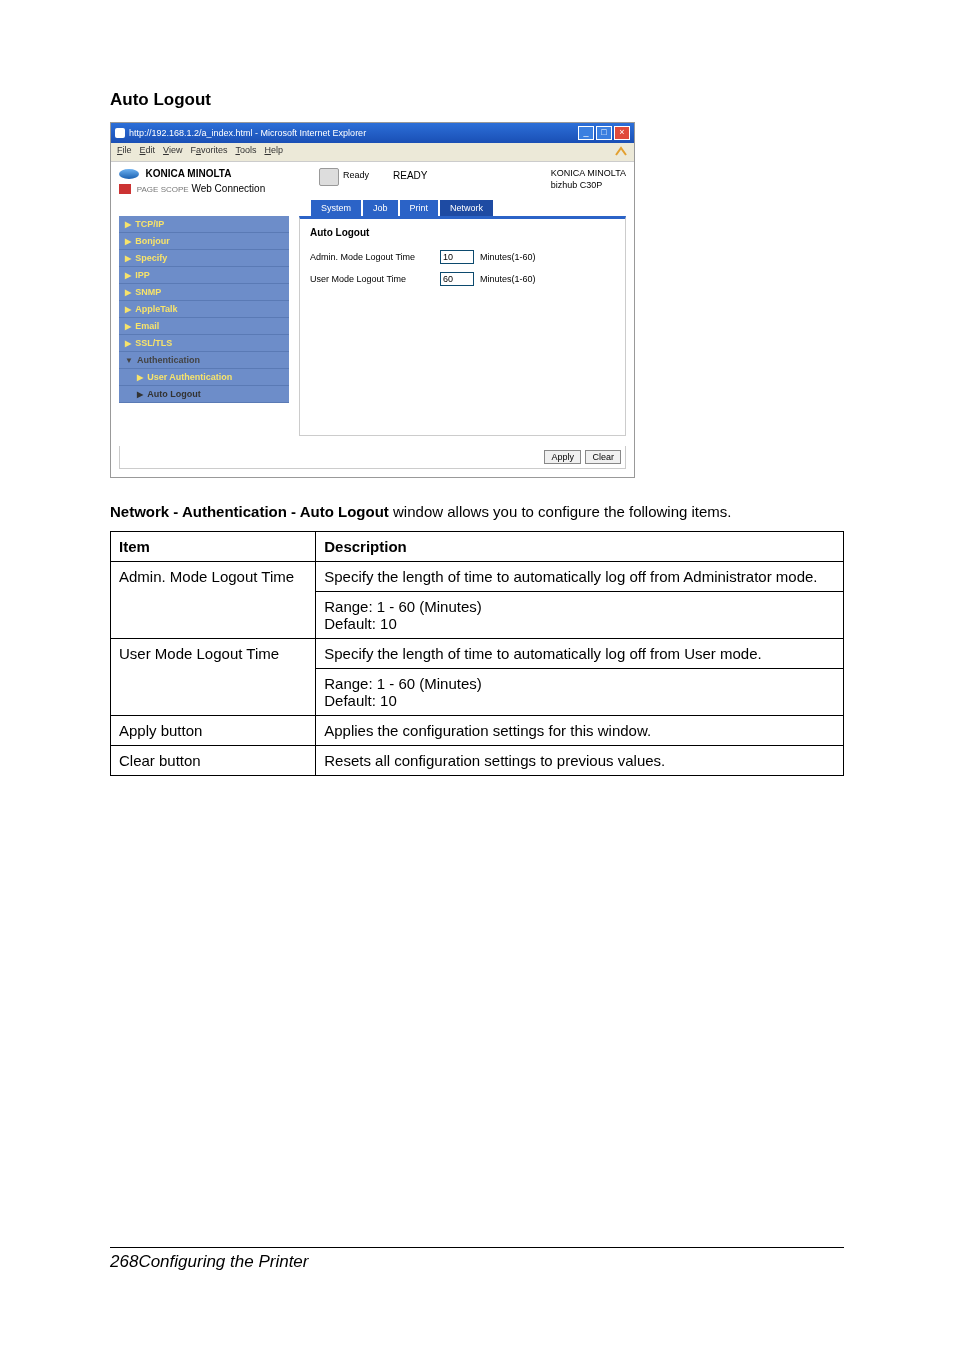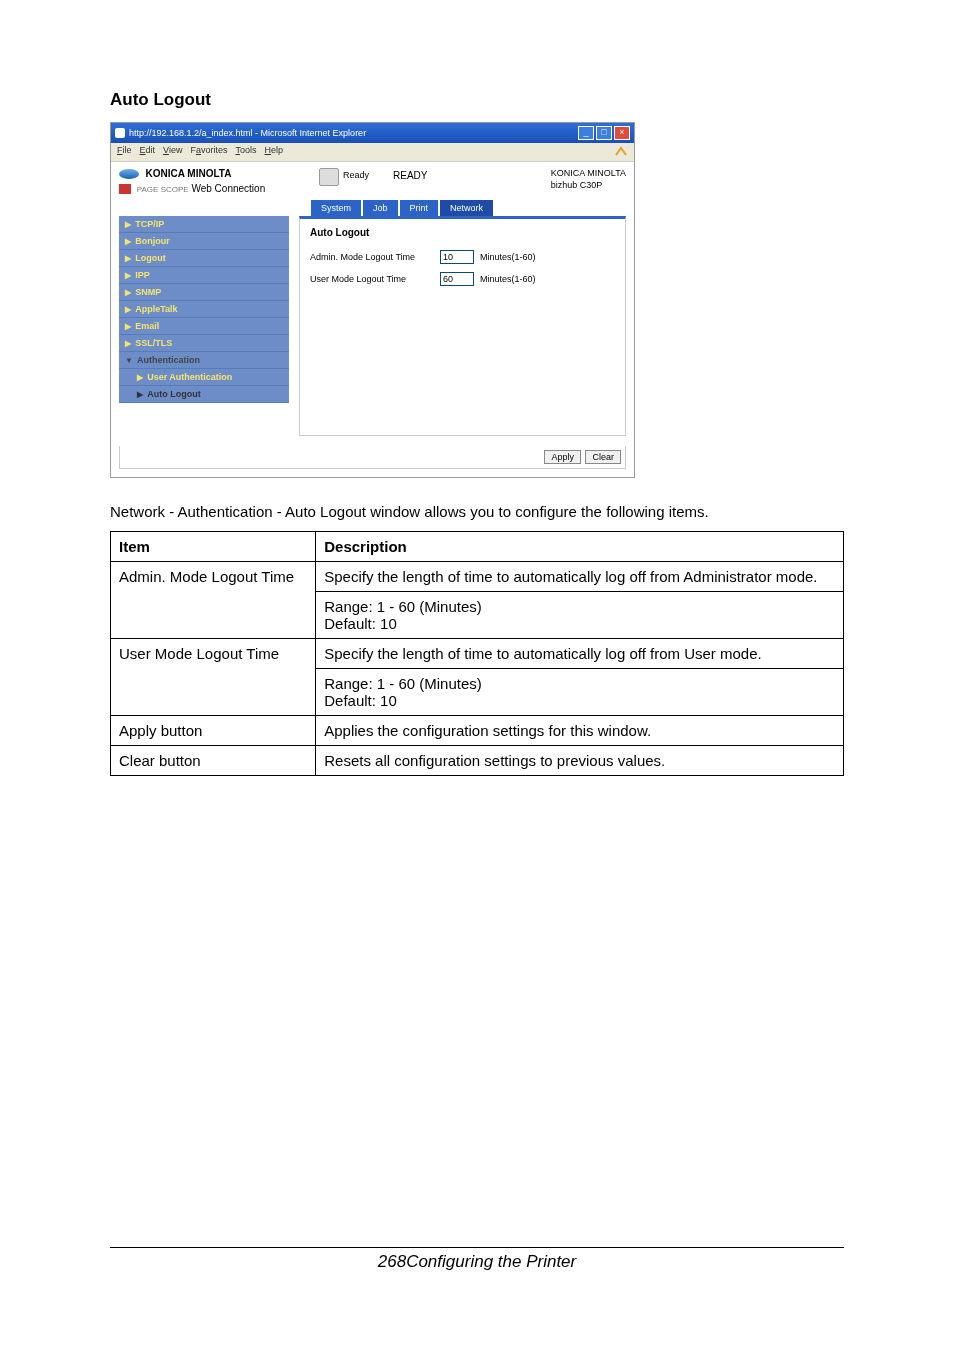--- a/index.html
+++ b/index.html
@@ -208,21 +208,21 @@
       margin-left:2px;
       display:inline-block;
     }
 
     
     .caption {
       font-size: 15px;
       line-height:1.35;
       margin-bottom: 8px;
     }
-    .caption .bold { font-weight:normal;}
+    .caption .bold { font-weight:bold;}
 
     
     table.desc {
       border-collapse: collapse;
       width: 100%;
       font-size: 15px;
     }
     table.desc th, table.desc td {
       border: 1px solid #000;
       padding: 6px 8px;
@@ -233,21 +233,21 @@
 
     
     .footer-line {
       position:absolute;
       bottom: 78px;
       left: 110px;
       right: 110px;
       border-top: 1px solid #000;
       padding-top: 4px;
       display:flex;
-      justify-content: center;
+      justify-content: flex-start;
       font-size: 17px;
       font-style: italic;
     }
     .footer-line .pg { font-style:italic;}
   </style>
 </head>
 <body>
 
 <div class="page">
 
@@ -317,21 +317,21 @@
         <div class="side-item">
             <span class="arrow">▶</span>
             <span>TCP/IP</span>
           </div>
         <div class="side-item">
             <span class="arrow">▶</span>
             <span>Bonjour</span>
           </div>
         <div class="side-item">
             <span class="arrow">▶</span>
-            <span>Logout</span>
+            <span>Specify</span>
           </div>
         <div class="side-item">
             <span class="arrow">▶</span>
             <span>IPP</span>
           </div>
         <div class="side-item">
             <span class="arrow">▶</span>
             <span>SNMP</span>
           </div>
         <div class="side-item">

